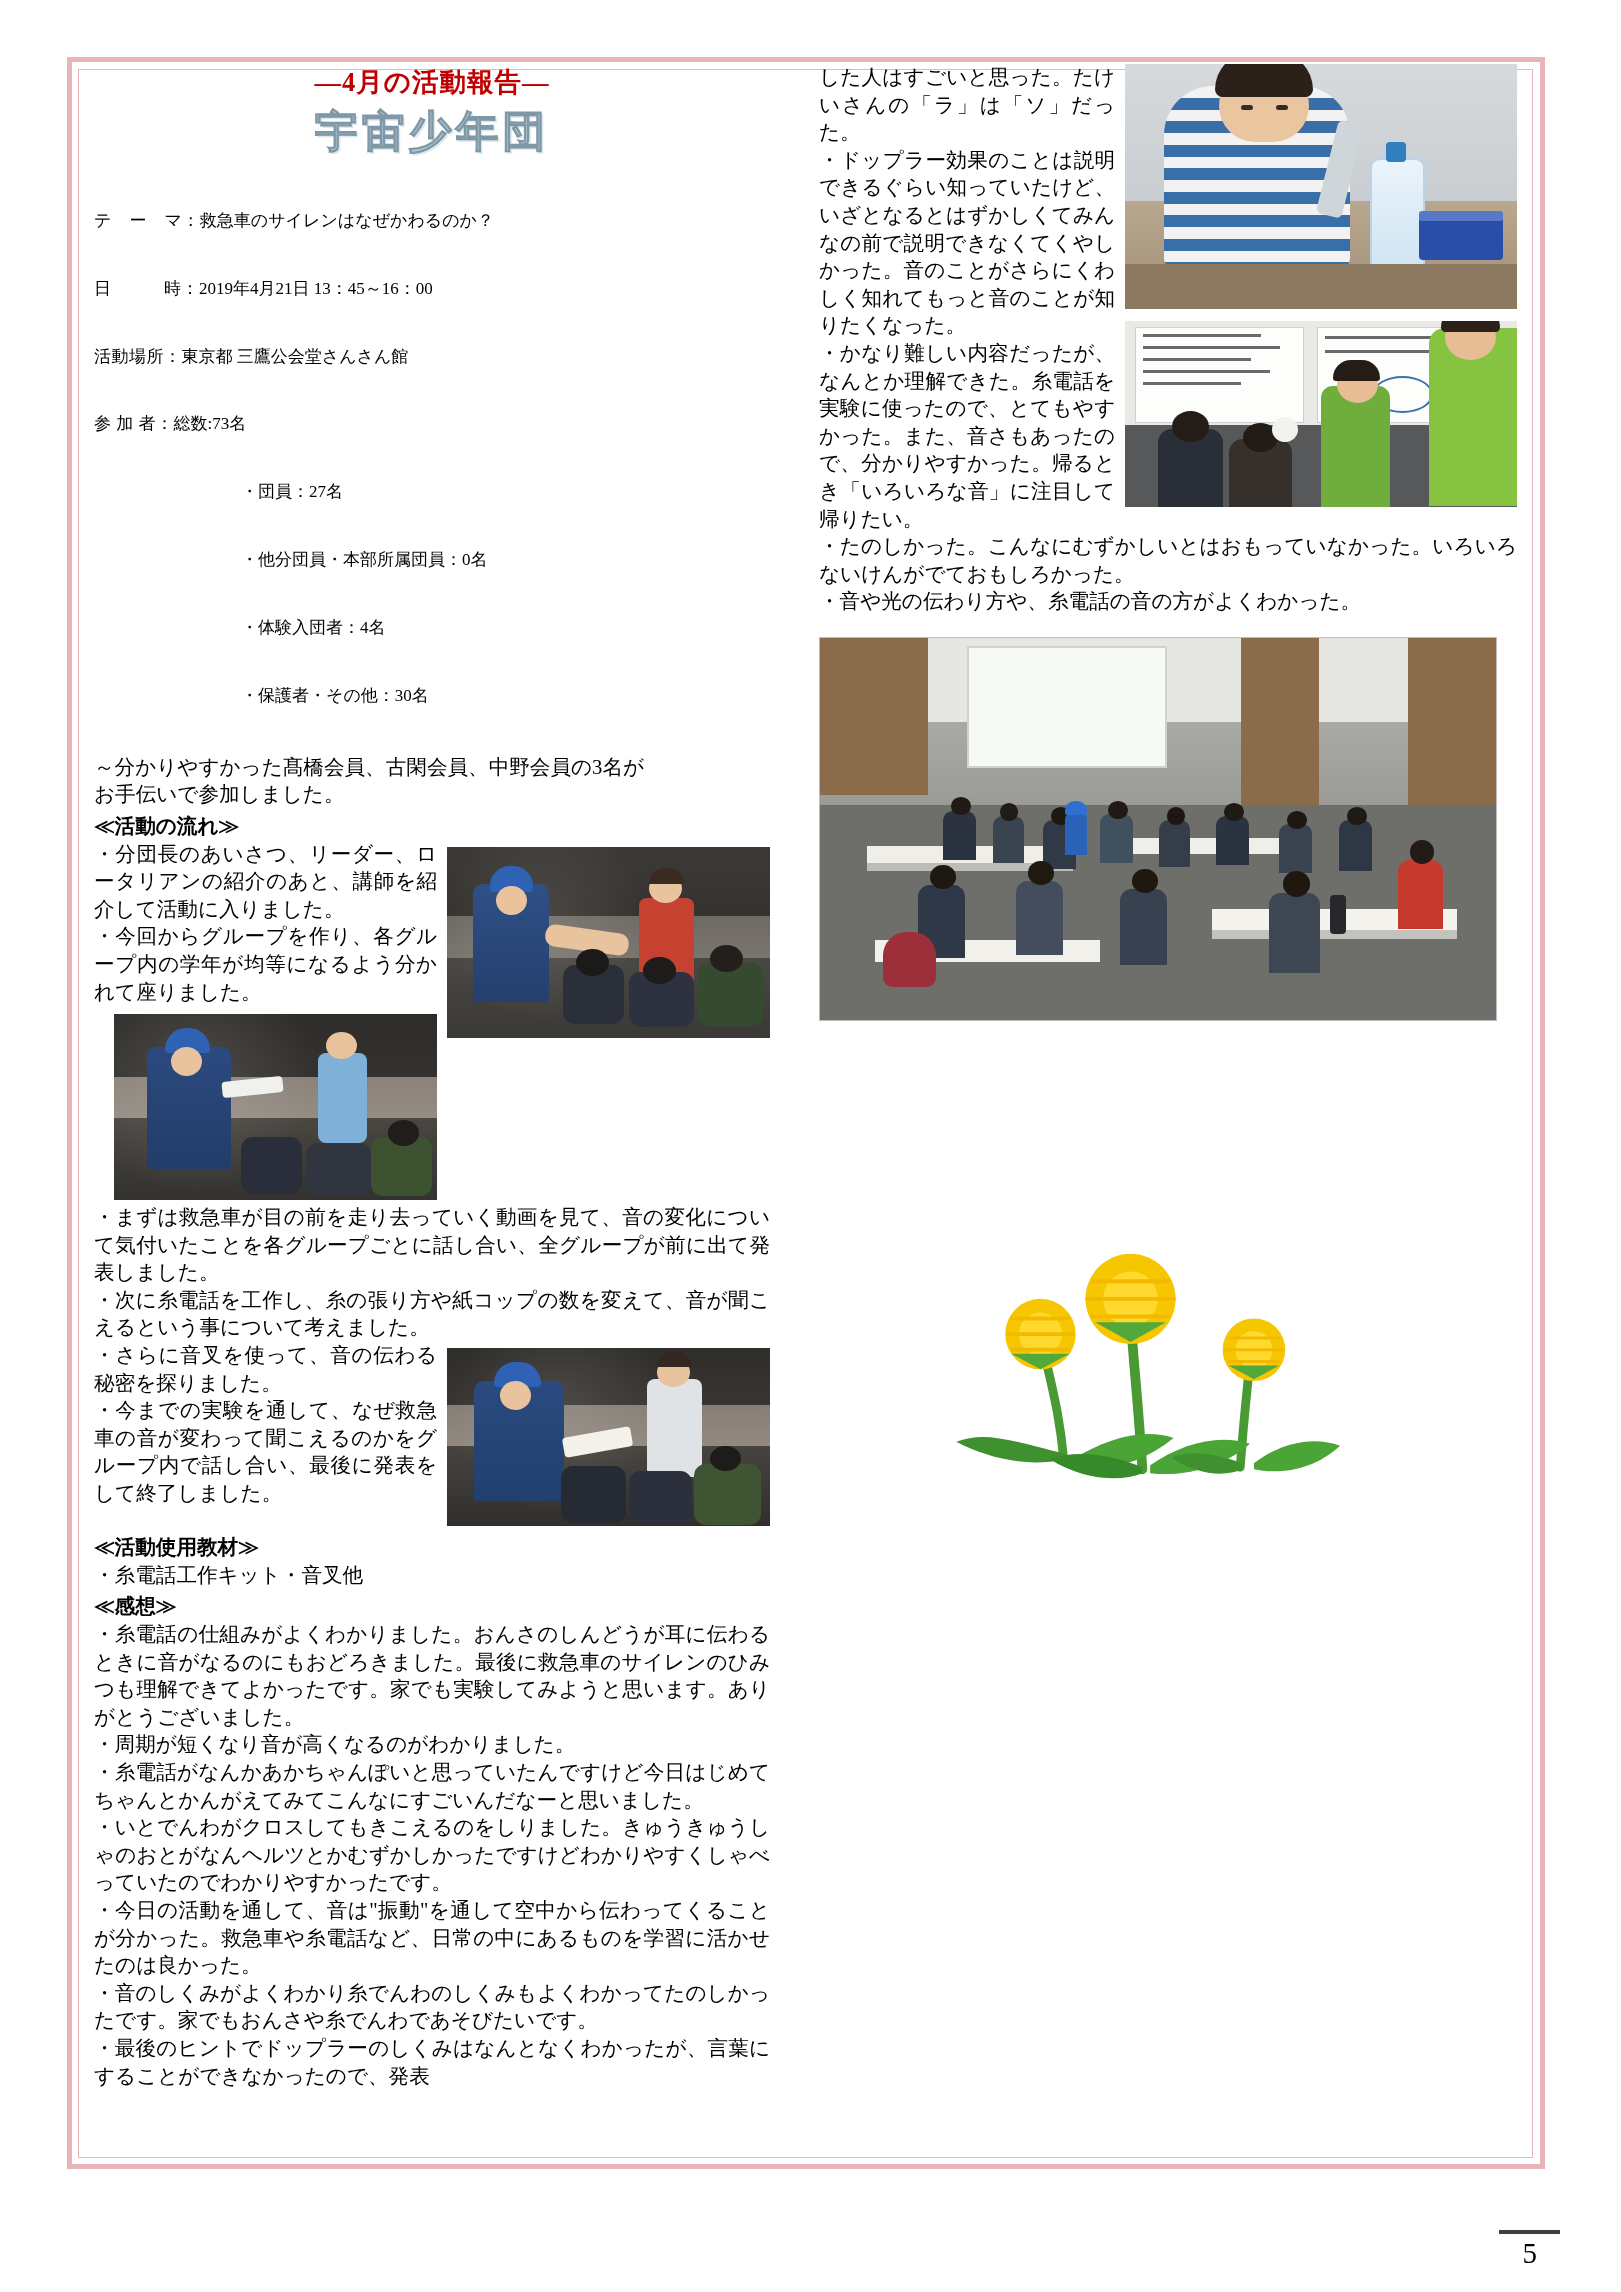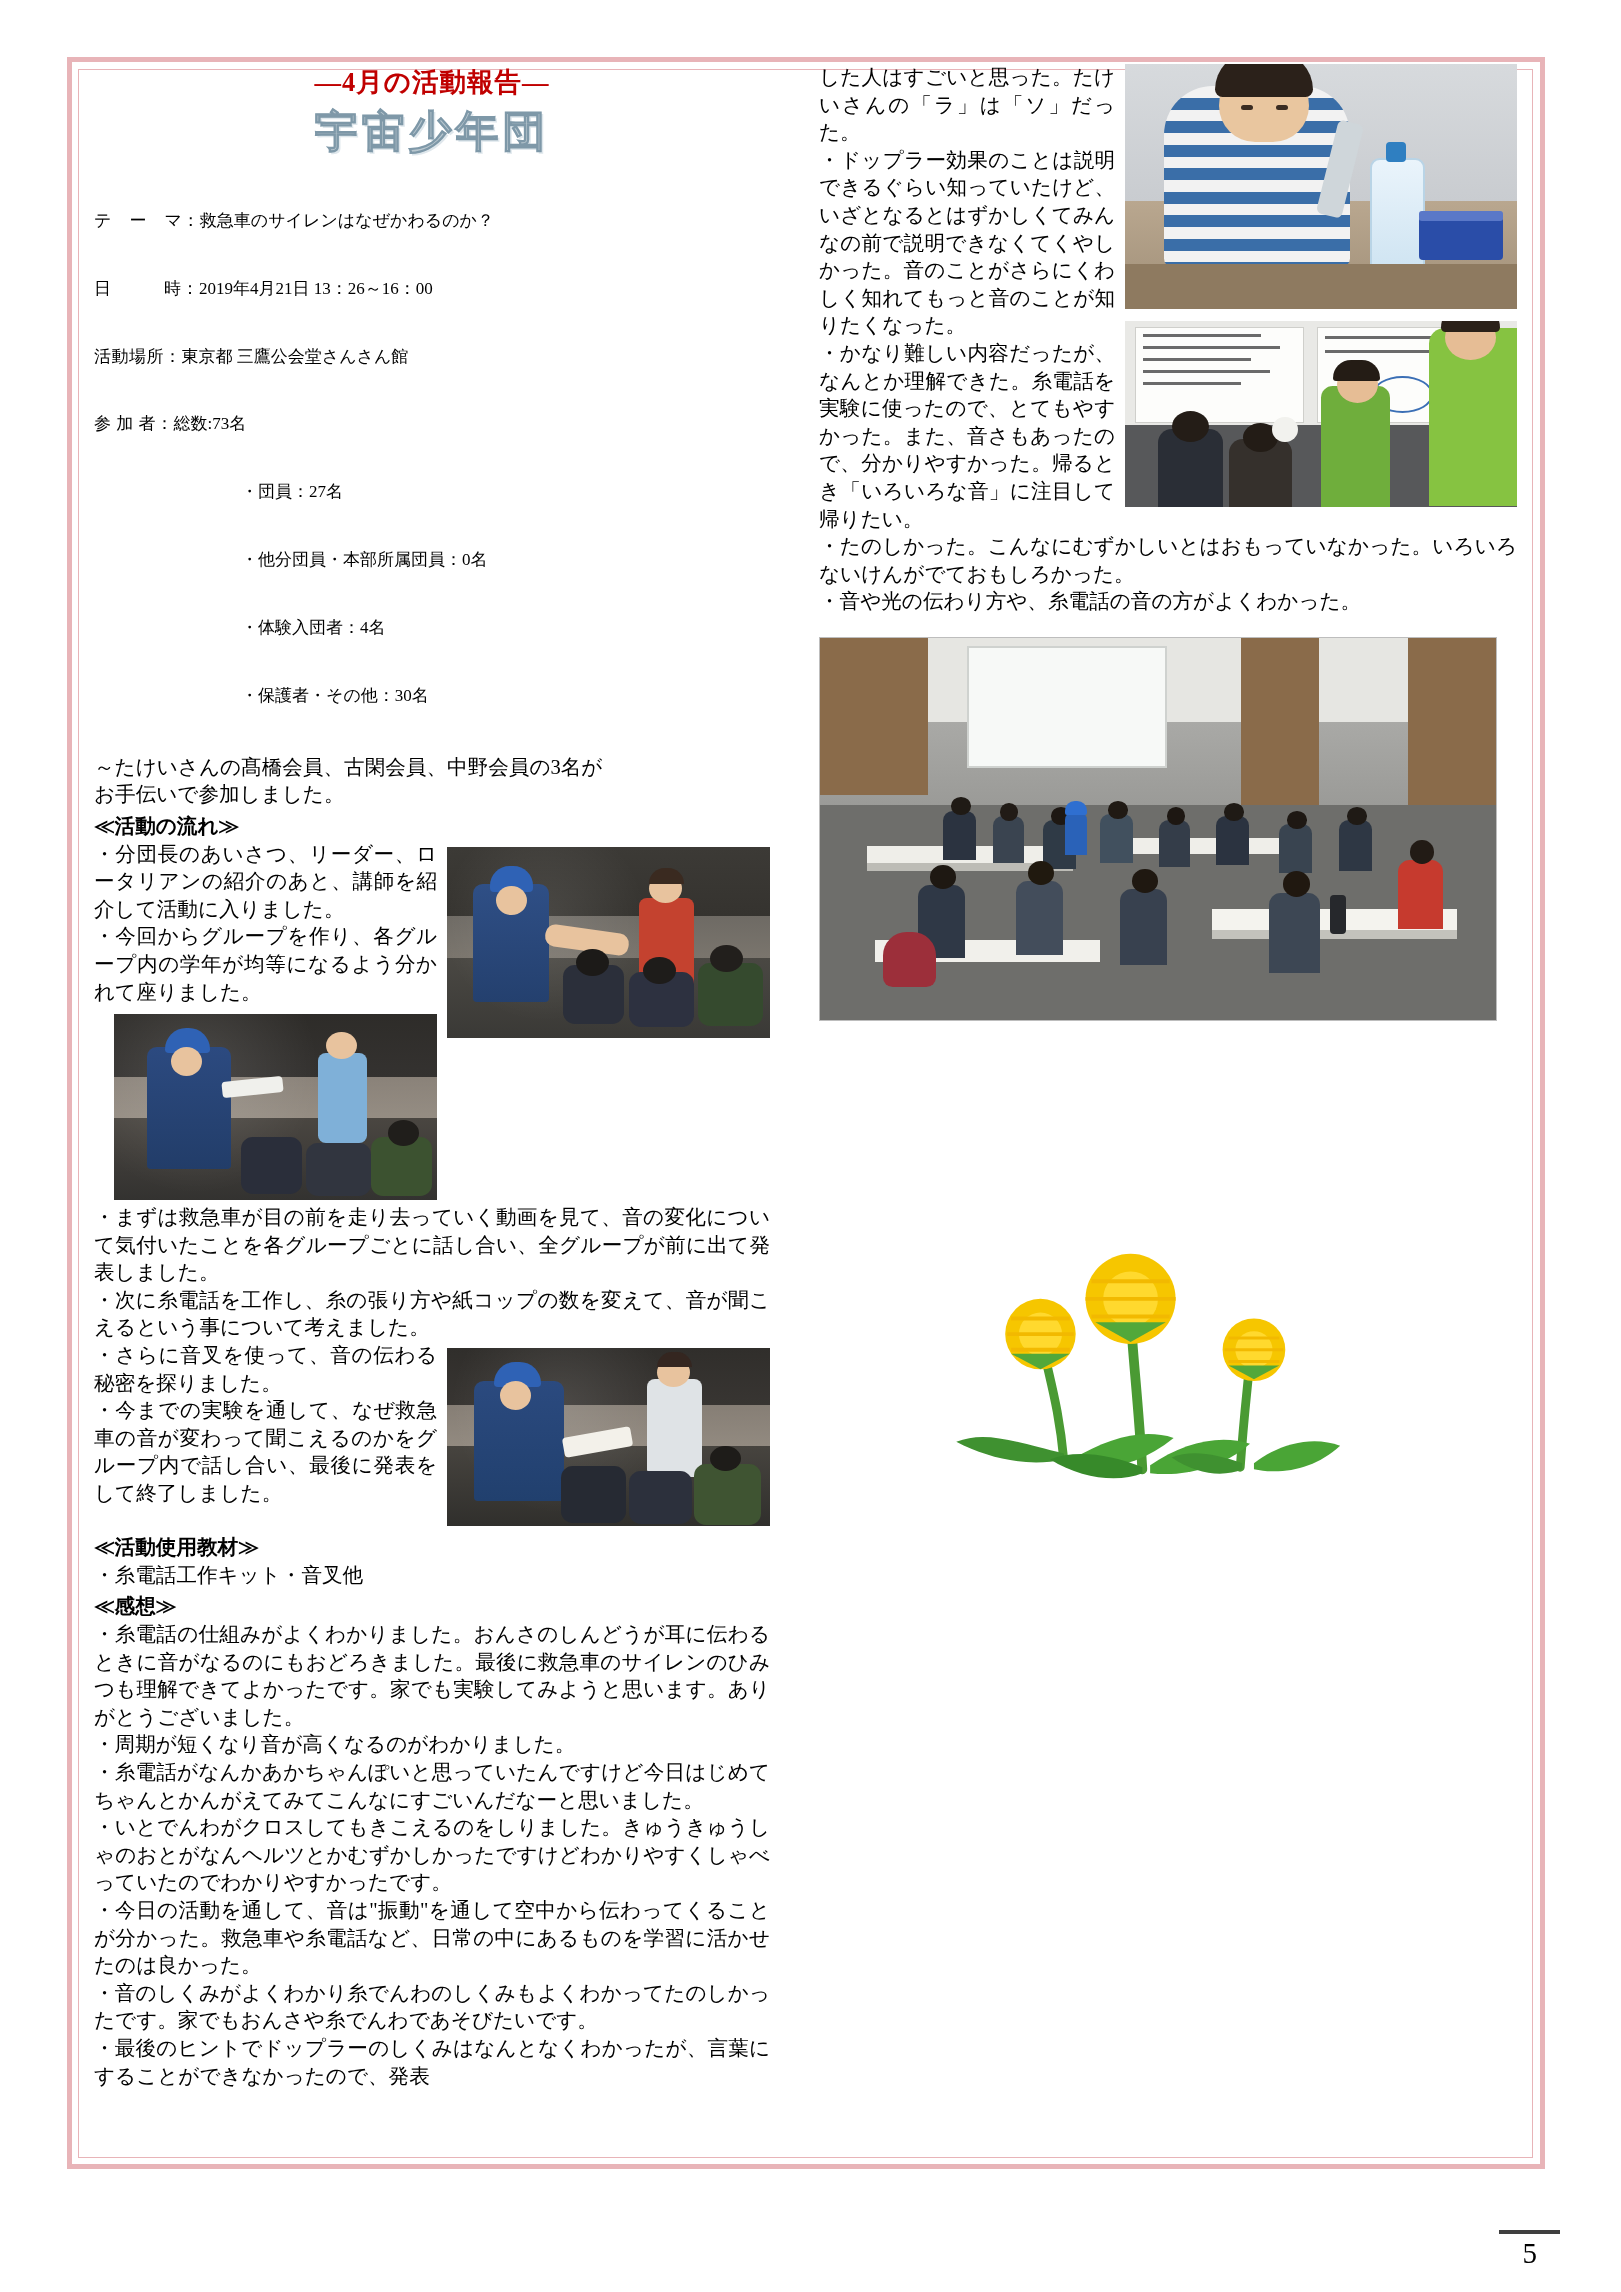--- a/index.html
+++ b/index.html
@@ -142,30 +142,30 @@
   <div class="col-left">
 
     <div class="title">―4月の活動報告―</div>
 
     <div class="logo">
       <span class="logo-text">宇宙少年団</span>
     </div>
 
     <div class="meta">
       <div><span class="lbl">テ　ー　マ：</span><span>救急車のサイレンはなぜかわるのか？</span></div>
-      <div><span class="lbl">日　　　時：</span><span>2019年4月21日 13：26～16：00</span></div>
+      <div><span class="lbl">日　　　時：</span><span>2019年4月21日 13：45～16：00</span></div>
       <div><span class="lbl">活動場所：</span><span>東京都 三鷹公会堂さんさん館</span></div>
       <div><span class="lbl">参 加 者：</span><span>総数:73名</span></div>
       <div style="padding-left:147px;"><span>・団員：27名</span></div>
       <div style="padding-left:147px;"><span>・他分団員・本部所属団員：0名</span></div>
       <div style="padding-left:147px;"><span>・体験入団者：4名</span></div>
       <div style="padding-left:147px;"><span>・保護者・その他：30名</span></div>
     </div>
 
-    <p class="body" style="margin-top:1px;"><span>～たけいさんの</span><span class="bold">髙橋会員、古閑会員、中野会員</span><span>の3名が</span><br><span>お手伝いで参加しました。</span></p>
+    <p class="body" style="margin-top:1px;"><span>～分かりやすかった</span><span class="bold">髙橋会員、古閑会員、中野会員</span><span>の3名が</span><br><span>お手伝いで参加しました。</span></p>
 
     <div class="sec">≪活動の流れ≫</div>
 
     <div class="flow-wrap clearfix">
 
       <div class="imgbox photo-A fl-right" style="width:323px;height:191px;margin-top:5.9px;">
         <div class="fig" style="left:25.5px;top:37px;width:76px;height:118px;background:linear-gradient(#2f4f86,#24406e);border-radius:9.8px 9.8px 3.9px 3.9px;"></div>
         <div class="fig" style="left:43px;top:19.6px;width:43px;height:25.5px;background:#2f62b5;border-radius:19.6px 19.6px 3.9px 3.9px;"></div>
         <div class="fig" style="left:49px;top:39px;width:31px;height:29px;background:#e8c39e;border-radius:50%;"></div>
         <div class="fig" style="left:98px;top:82px;width:84px;height:21.6px;background:#e8c39e;border-radius:9.8px;transform:rotate(8deg);"></div>

